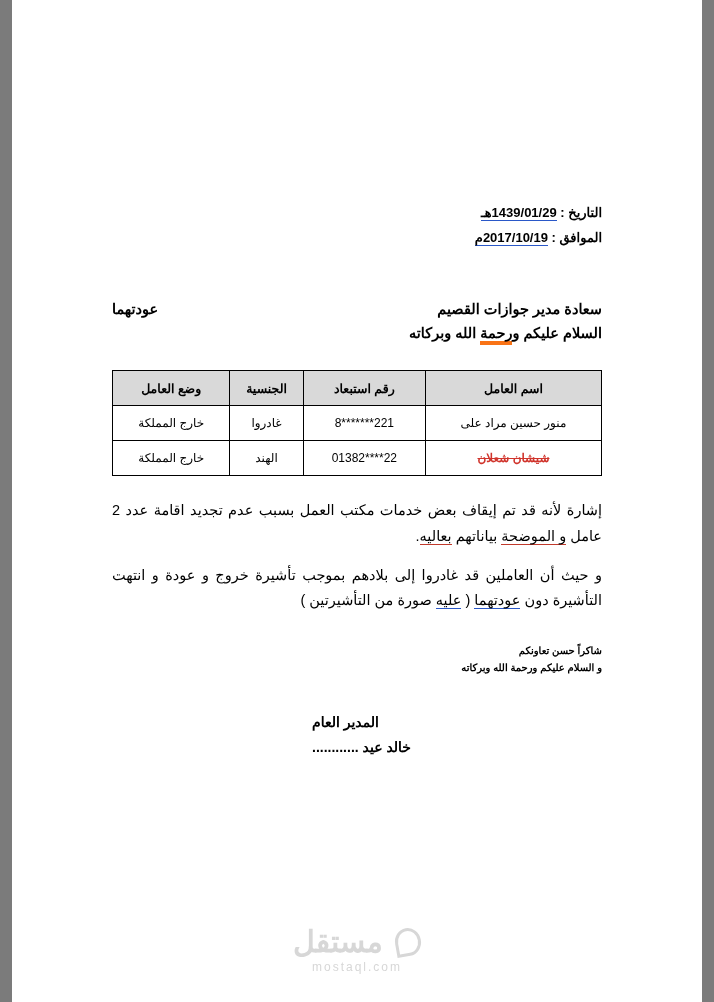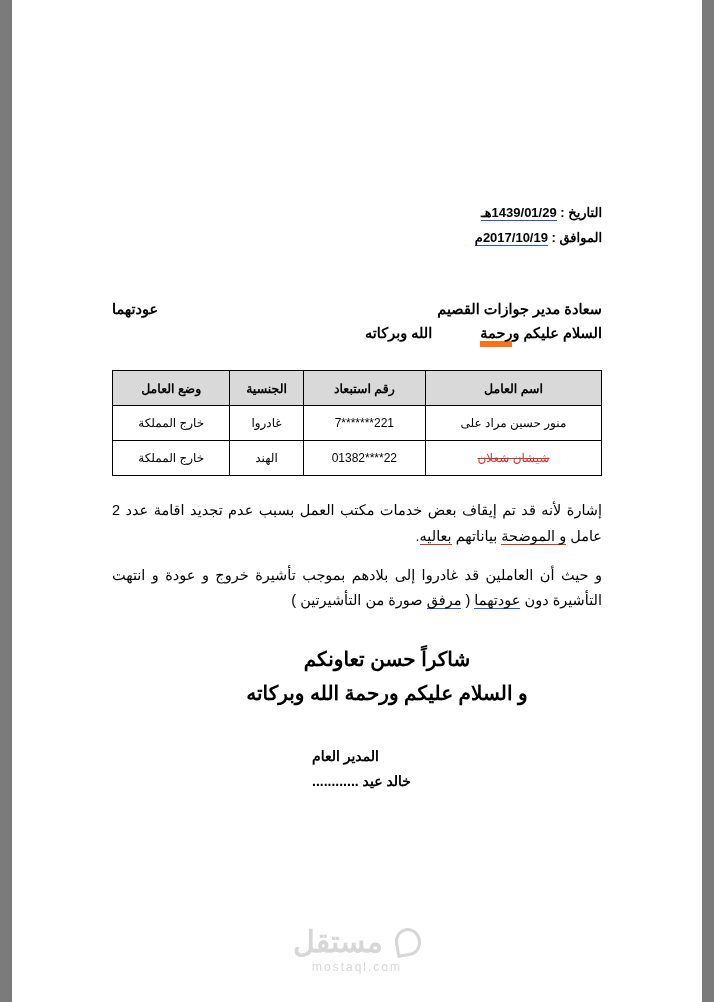--- a/index.html
+++ b/index.html
@@ -52,22 +52,21 @@
     position: relative;
     margin-bottom: 24px;
   }
   .salutation .respect {
     position: absolute;
     left: 0;
     top: 0;
     font-weight: bold;
   }
   .under-wavy {
-    border-bottom: 6px solid #f97316;
-    margin-left: 44px;
+    border-bottom: 4px solid #f97316;
   }
   table.workers {
     width: 100%;
     border-collapse: collapse;
     margin-top: 6px;
     margin-bottom: 22px;
     font-size: 12.5px;
   }
   table.workers th,
   table.workers td {
@@ -84,43 +83,42 @@
   table.workers td {
     font-size: 12px;
   }
   .col-name  { width: 36%; }
   .col-id    { width: 25%; }
   .col-nat   { width: 15%; }
   .col-state { width: 24%; }
   .redacted {
     color: #d0342c;
     text-decoration: line-through;
-    font-weight: normal;
+    font-weight: bold;
     letter-spacing: -0.5px;
   }
   .para {
     font-size: 14.5px;
     line-height: 1.75;
     margin: 0 0 14px 0;
     text-align: justify;
   }
   .para.p2 { margin-top: 4px; }
   .para.p3 { margin-top: 20px; }
   .mark-red {
     border-bottom: 1px solid #c0392b;
   }
   .mark-blue {
     border-bottom: 1px solid #2a58c8;
   }
   .closing {
     margin-top: 28px;
-    font-size: 20px;
+    font-size: 10px;
     font-weight: bold;
     line-height: 1.7;
-    text-align: center;
     padding-left: 60px;
   }
   .signature {
     margin-top: 34px;
     font-size: 14px;
     font-weight: bold;
     line-height: 1.8;
     text-align: left;
     padding-left: 200px;
   }
@@ -191,39 +189,39 @@
         <tr>
           <th class="col-name">اسم العامل</th>
           <th class="col-id">رقم استبعاد</th>
           <th class="col-nat">الجنسية</th>
           <th class="col-state">وضع العامل</th>
         </tr>
       </thead>
       <tbody>
         <tr>
           <td>منور حسين مراد على</td>
-          <td>221*******7</td>
+          <td>221*******8</td>
           <td>غادروا</td>
           <td>خارج المملكة</td>
         </tr>
         <tr>
           <td class="redacted">شيشان شعلان</td>
           <td>22****01382</td>
           <td>الهند</td>
           <td>خارج المملكة</td>
         </tr>
       </tbody>
     </table>
 
     <p class="para p1">
       <span>إشارة لأنه قد تم إيقاف بعض خدمات مكتب العمل بسبب عدم تجديد اقامة عدد 2 عامل </span><span class="mark-red">و الموضحة</span><span> بياناتهم </span><span class="mark-red">بعاليه</span><span>.</span>
     </p>
 
     <p class="para p2">
-      <span>و حيث أن العاملين قد غادروا إلى بلادهم بموجب تأشيرة خروج و عودة و انتهت التأشيرة دون </span><span class="mark-blue">عودتهما</span><span>  ( </span><span class="mark-blue">مرفق</span><span> صورة من التأشيرتين )</span>
+      <span>و حيث أن العاملين قد غادروا إلى بلادهم بموجب تأشيرة خروج و عودة و انتهت التأشيرة دون </span><span class="mark-blue">عودتهما</span><span>  ( </span><span class="mark-blue">عليه</span><span> صورة من التأشيرتين )</span>
     </p>
 
 
     <div class="closing">
       <div>شاكراً حسن تعاونكم</div>
       <div>و السلام عليكم ورحمة الله وبركاته</div>
     </div>
 
     <div class="signature">
       <div>المدير العام</div>

